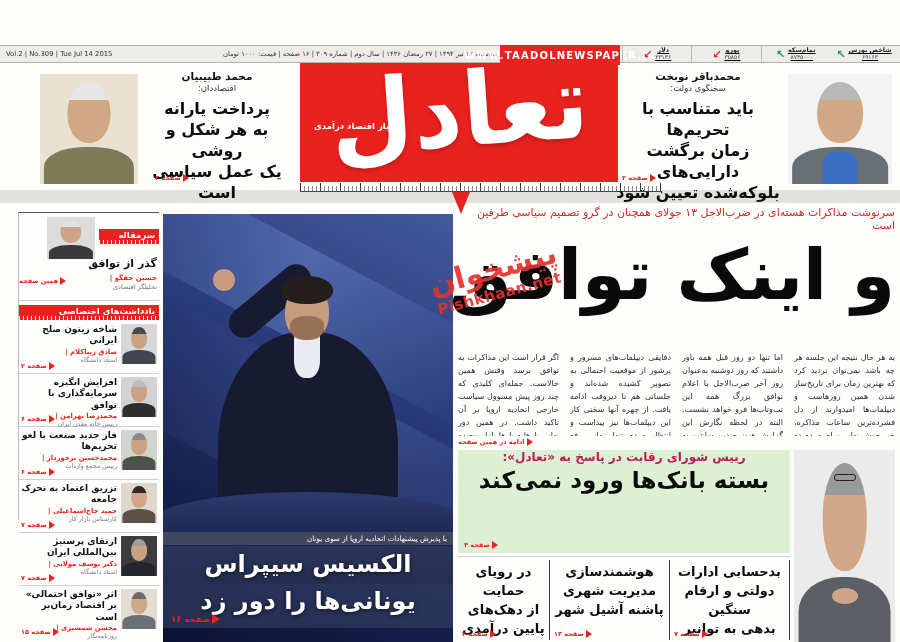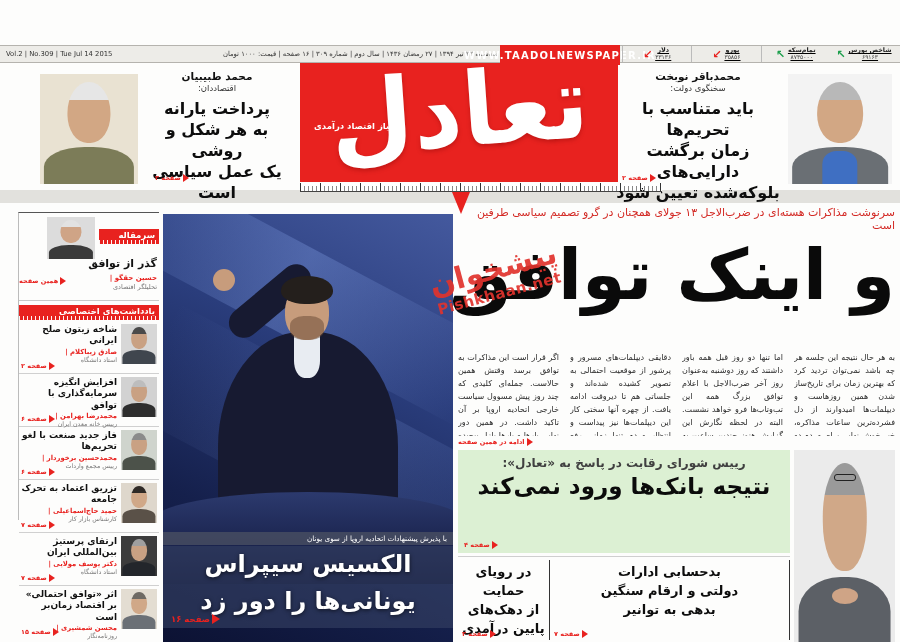--- a/index.html
+++ b/index.html
@@ -111,21 +111,21 @@
      text-align:left;white-space:nowrap;line-height:1.65;}
   #wm{left:430px;top:252px;transform:rotate(-15deg);color:#e1332d;opacity:.92;text-align:center;z-index:6;}
   #wm .w1{font-size:30px;font-weight:bold;line-height:1.1;}
   #wm .w2{font-size:15px;font-weight:bold;direction:ltr;letter-spacing:.5px;}
   #bodycols{left:458px;top:352px;width:437px;height:84px;display:flex;flex-direction:row-reverse;gap:11px;}
   .bcol{flex:1;font-size:8px;line-height:1.62;color:#2a2a2a;text-align:justify;overflow:hidden;}
   #contmark{left:458px;top:438px;}
 
   
   #greenbox{left:458px;top:450px;width:332px;height:103px;background:#dcf0d3;text-align:center;}
-  #greenbox .gk{font-size:12px;font-weight:bold;color:#404040;padding-top:6px;}
+  #greenbox .gk{font-size:12px;font-weight:bold;color:#be185d;}
   #greenbox .gl{font-size:23px;font-weight:bold;color:#0b0b0b;line-height:1.42;}
   #gbmark{position:absolute;left:6px;bottom:4px;}
   #compphoto{left:794px;top:450px;width:101px;height:192px;background:#ebebeb;}
 
   
   #bottomline{left:458px;top:556px;width:332px;height:1px;background:#cfcfcf;}
   #bottomrow{left:458px;top:560px;width:332px;height:80px;display:flex;flex-direction:row-reverse;}
   .bcell{position:relative;border-right:1px solid #333;text-align:center;padding-top:3px;}
   .bcell .bl{font-size:13px;font-weight:bold;color:#0d0d0d;line-height:1.45;}
   .bpm{position:absolute;left:4px;bottom:2px;}
@@ -344,21 +344,21 @@
     <div class="bcol">اما تنها دو روز قبل همه باور داشتند که روز دوشنبه به‌عنوان روز آخر ضرب‌الاجل با اعلام توافق بزرگ همه این تب‌وتاب‌ها فرو خواهد نشست. البته در لحظه نگارش این گزارش هنوز چندین ساعت به پایان دوشنبه در قلب اروپا باقی است و همگان چشم به جلسه آخر شب مقامات ارشد طرفین دوخته‌اند.</div>
     <div class="bcol">به هر حال نتیجه این جلسه هر چه باشد نمی‌توان تردید کرد که بهترین زمان برای تاریخ‌ساز شدن همین روزهاست و دیپلمات‌ها امیدوارند از دل فشرده‌ترین ساعات مذاکره، خبر خوش نهایی برای مردم دو طرف بیرون بیاید و پرونده‌ای دوازده‌ساله سرانجام بسته شود.</div>
   </div>
   <div class="pm abs" id="contmark">
     <span>ادامه در همین صفحه</span>
       <span class="tri"></span>
   </div>
 
   <div id="greenbox" class="abs">
     <div class="gk">رییس شورای رقابت در پاسخ به «تعادل»:</div>
-    <div class="gl">نتیجه بانک‌ها ورود نمی‌کند</div>
+    <div class="gl">بسته بانک‌ها ورود نمی‌کند</div>
     <div class="pm" id="gbmark">
       <span>صفحه ۴</span>
         <span class="tri"></span>
     </div>
   </div>
   <div class="ph abs" id="compphoto" style="--hair:#9a9a9a;--skin:#d0a888;--suit:#5c6066;">
     <span class="glasses" style="top:24px;width:22px;height:7px;"></span>
     <span class="hands" style="bottom:38px;width:26px;height:16px;"></span>
   </div>
 
@@ -366,20 +366,29 @@
   <div id="bottomrow" class="abs">
     <div class="bcell" style="flex:0 0 92px;">
       <div class="bl">در رویای حمایت</div>
       <div class="bl">از دهک‌های</div>
       <div class="bl">پایین درآمدی</div>
       <div class="pm bpm">
           <span>صفحه ۳</span>
           <span class="tri"></span>
         </div>
     </div>
+    <div class="bcell" style="flex:0 0 120px;">
+      <div class="bl">هوشمندسازی</div>
+      <div class="bl">مدیریت شهری</div>
+      <div class="bl">پاشنه آشیل شهر</div>
+      <div class="pm bpm">
+          <span>صفحه ۱۳</span>
+          <span class="tri"></span>
+        </div>
+    </div>
     <div class="bcell" style="flex:1;">
       <div class="bl">بدحسابی ادارات</div>
       <div class="bl">دولتی و ارقام سنگین</div>
       <div class="bl">بدهی به توانیر</div>
       <div class="pm bpm">
           <span>صفحه ۷</span>
           <span class="tri"></span>
         </div>
     </div>
   </div>

